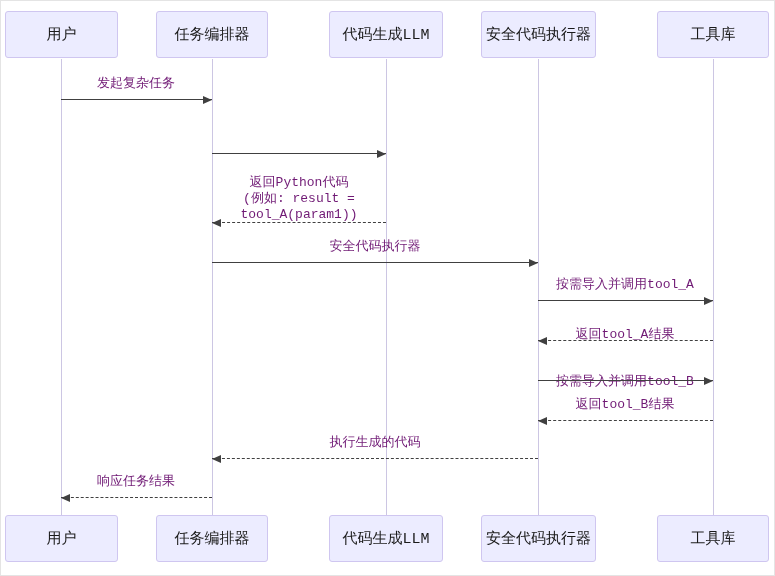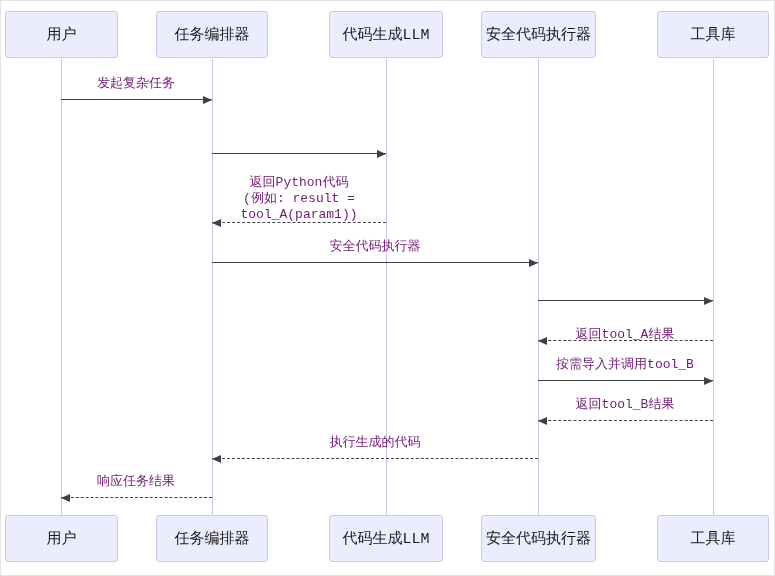--- a/index.html
+++ b/index.html
@@ -94,28 +94,29 @@
   <div class="msg-label" style="left:298px;bottom:352px">返回Python代码
 (例如: result =
 tool_A(param1))</div>
   <div class="msg-line dashed" style="left:211px;top:221px;width:174px"></div>
   <div class="head left" style="left:211px;top:218px"></div>
 
   <div class="msg-label" style="left:374px;bottom:320px">安全代码执行器</div>
   <div class="msg-line solid" style="left:211px;top:261px;width:326px"></div>
   <div class="head right" style="left:528px;top:258px"></div>
 
+  <div class="msg-label" style="left:624px;bottom:282px">按需导入并调用tool_A</div>
   <div class="msg-line solid" style="left:537px;top:299px;width:175px"></div>
   <div class="head right" style="left:703px;top:296px"></div>
 
   <div class="msg-label" style="left:624px;bottom:232px">返回tool_A结果</div>
   <div class="msg-line dashed" style="left:537px;top:339px;width:175px"></div>
   <div class="head left" style="left:537px;top:336px"></div>
 
-  <div class="msg-label" style="left:624px;bottom:202px">按需导入并调用tool_B</div>
+  <div class="msg-label" style="left:624px;bottom:185px">按需导入并调用tool_B</div>
   <div class="msg-line solid" style="left:537px;top:379px;width:175px"></div>
   <div class="head right" style="left:703px;top:376px"></div>
 
   <div class="msg-label" style="left:624px;bottom:162px">返回tool_B结果</div>
   <div class="msg-line dashed" style="left:537px;top:419px;width:175px"></div>
   <div class="head left" style="left:537px;top:416px"></div>
 
   <div class="msg-label" style="left:374px;bottom:124px">执行生成的代码</div>
   <div class="msg-line dashed" style="left:211px;top:457px;width:326px"></div>
   <div class="head left" style="left:211px;top:454px"></div>

